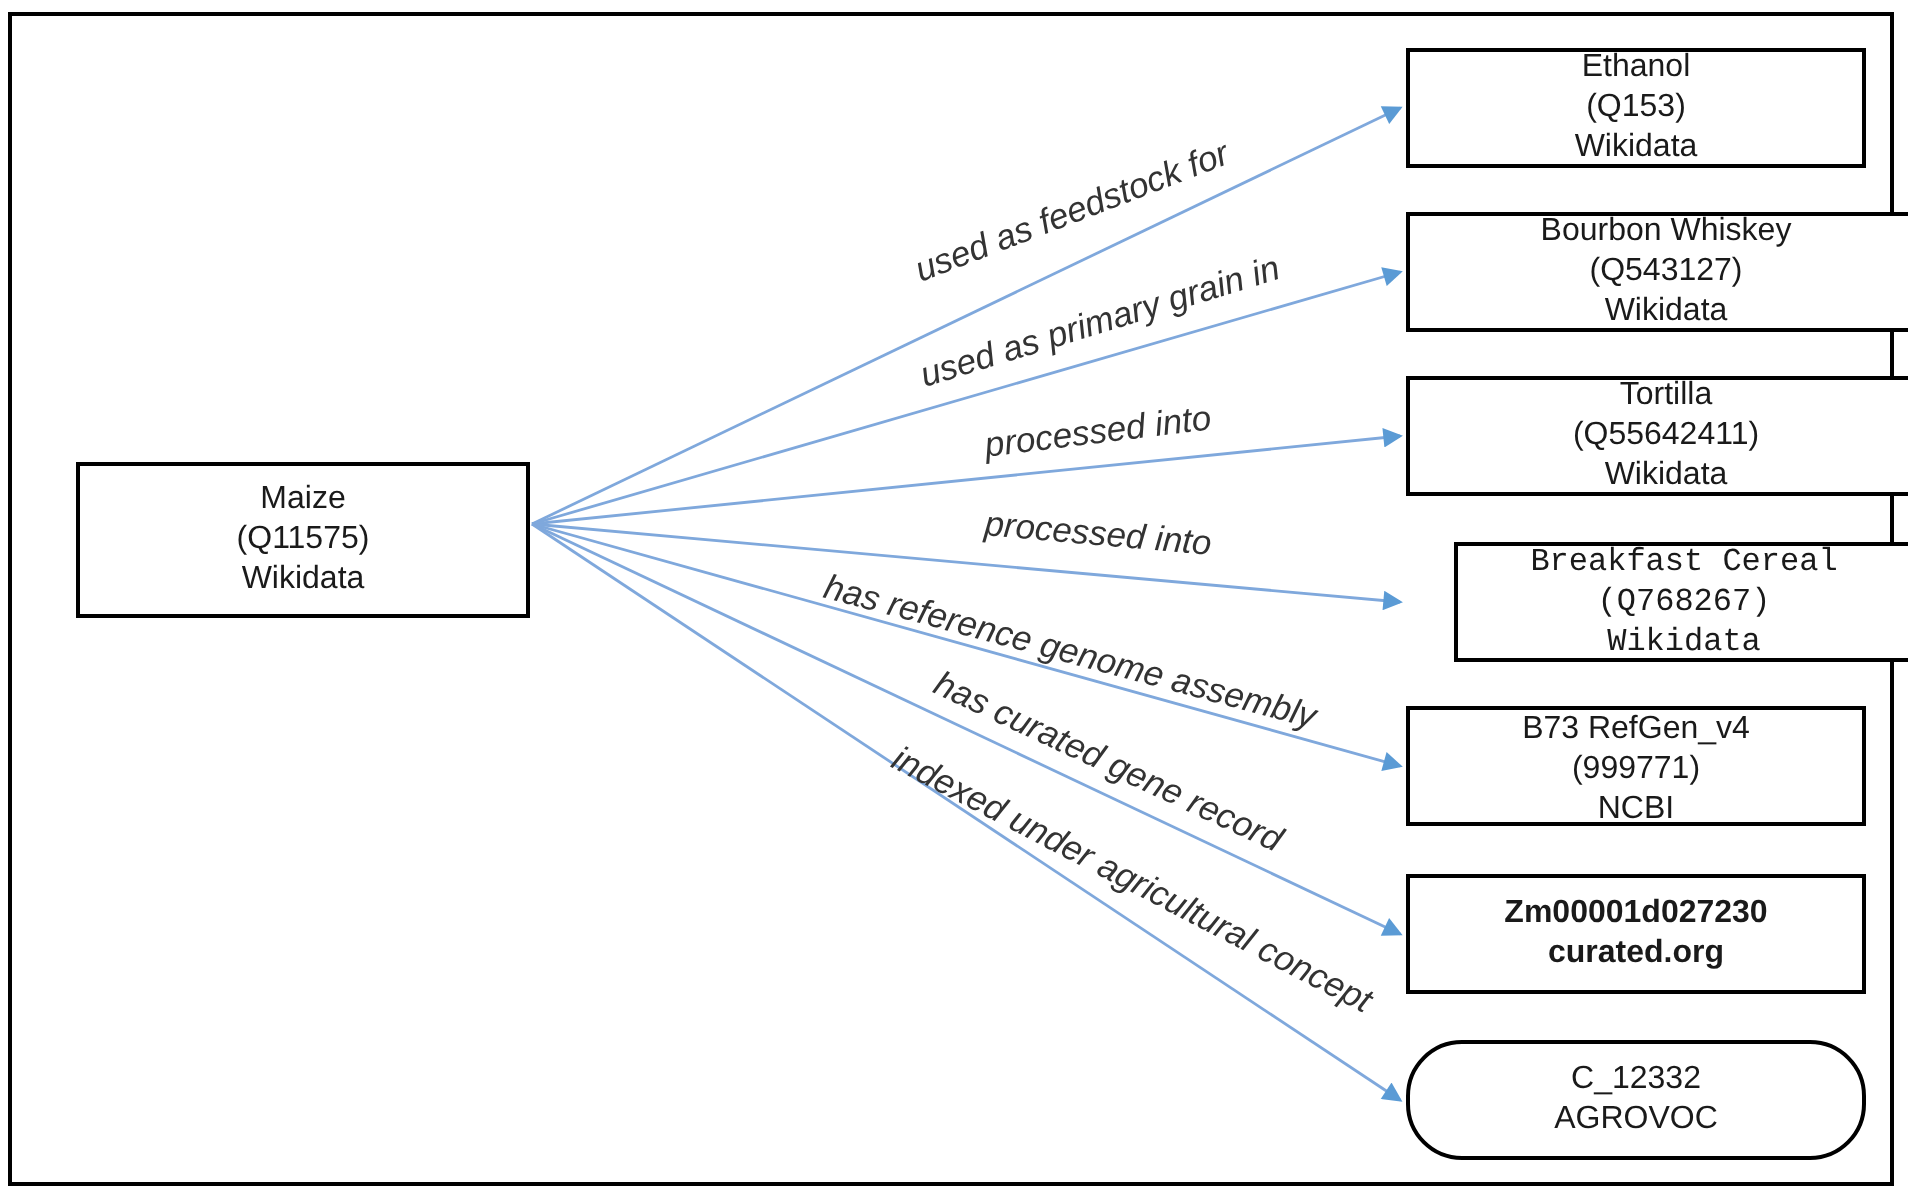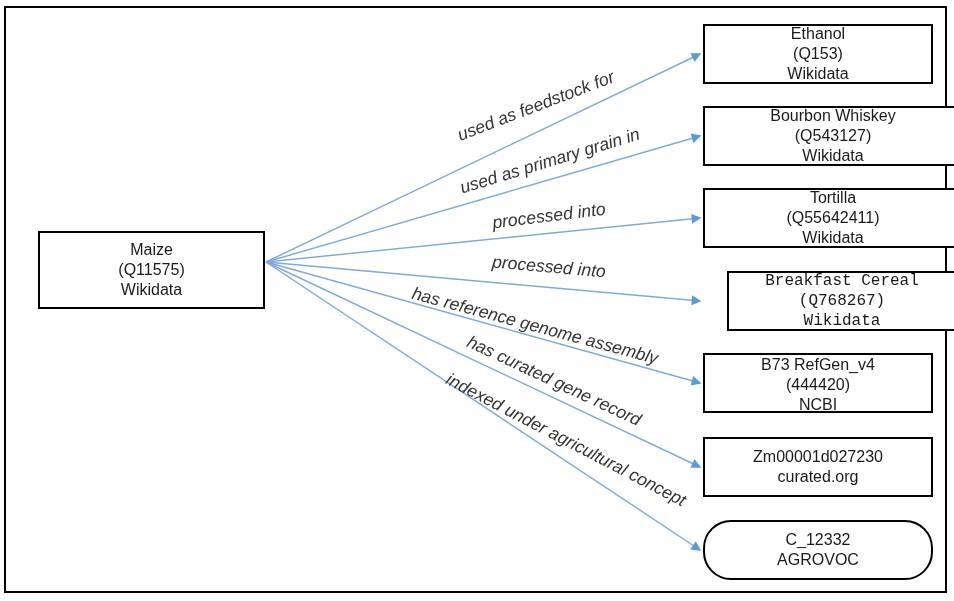--- a/index.html
+++ b/index.html
@@ -104,25 +104,25 @@
   </div>
 
   <div class="node" style="left:727px; top:271px; width:230px; height:60px;font-family:Liberation Mono, monospace;">
     <div>Breakfast Cereal</div>
     <div>(Q768267)</div>
     <div>Wikidata</div>
   </div>
 
   <div class="node" style="left:703px; top:353px; width:230px; height:60px;justify-content:space-between;">
     <div>B73 RefGen_v4</div>
-    <div>(444420)</div>
+    <div>(999771)</div>
     <div>NCBI</div>
   </div>
 
-  <div class="node" style="left:703px; top:437px; width:230px; height:60px;">
+  <div class="node" style="left:703px; top:437px; width:230px; height:60px;font-weight:bold;">
     <div>Zm00001d027230</div>
     <div>curated.org</div>
   </div>
 
   <div class="node" style="left:703px; top:520px; width:230px; height:60px;border-radius:28px;">
     <div>C_12332</div>
     <div>AGROVOC</div>
   </div>
 
   <div class="edge-label" style="left:536px; top:106px; --r:-21deg;">used as feedstock for</div>

